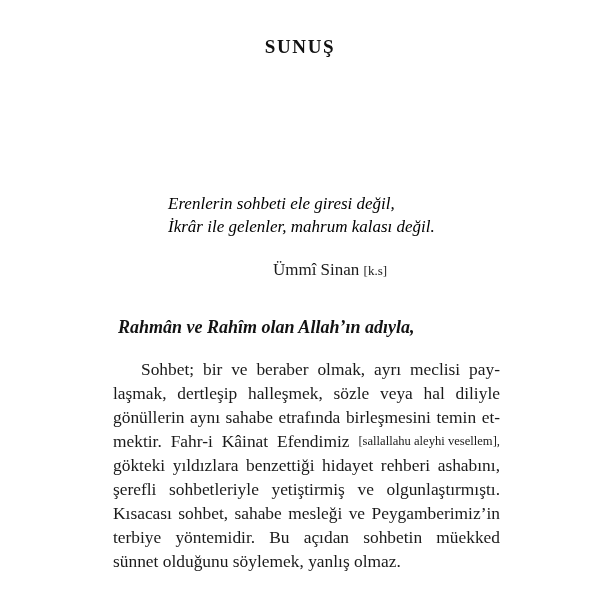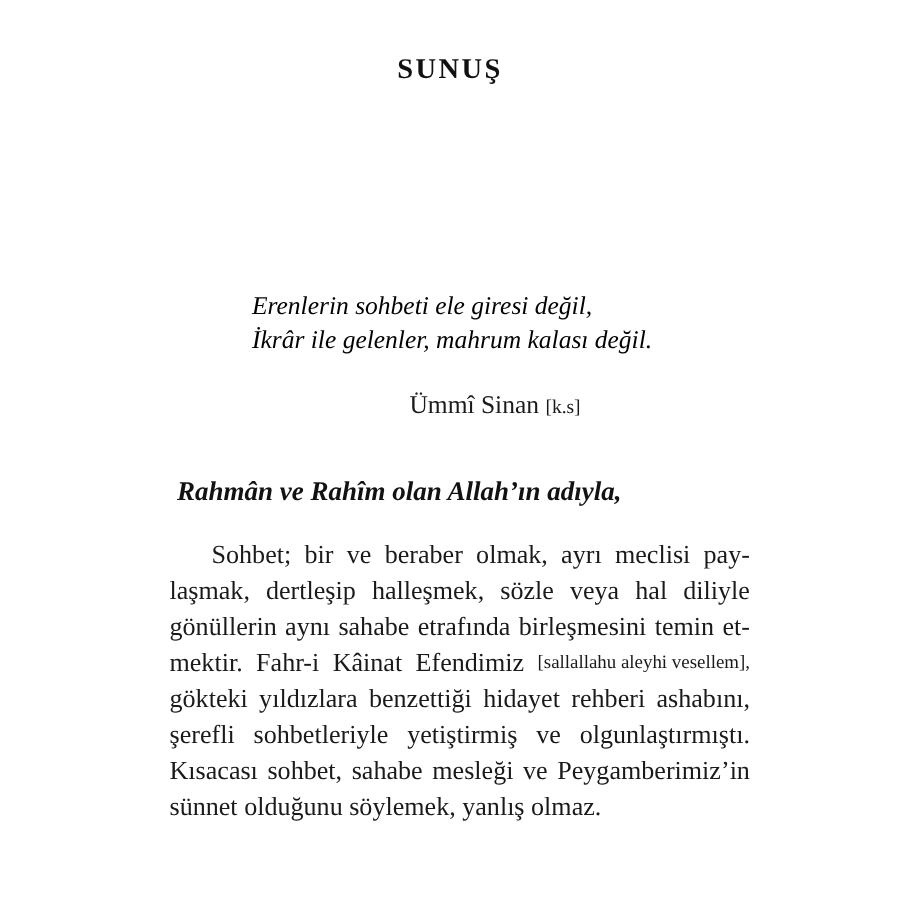--- a/index.html
+++ b/index.html
@@ -184,18 +184,26 @@
 
     <span class="body-line justify">
       <span class="w">Kısacası</span>
       <span class="w">sohbet,</span>
       <span class="w">sahabe</span>
       <span class="w">mesleği</span>
       <span class="w">ve</span>
       <span class="w">Peygamberimiz’in</span>
     </span>
 
+    <span class="body-line justify">
+      <span class="w">terbiye</span>
+      <span class="w">yöntemidir.</span>
+      <span class="w">Bu</span>
+      <span class="w">açıdan</span>
+      <span class="w">sohbetin</span>
+      <span class="w">müekked</span>
+    </span>
 
     <span class="body-line">sünnet olduğunu söylemek, yanlış olmaz.</span>
 
   </div>
 
 </div>
 
 </body></html>

